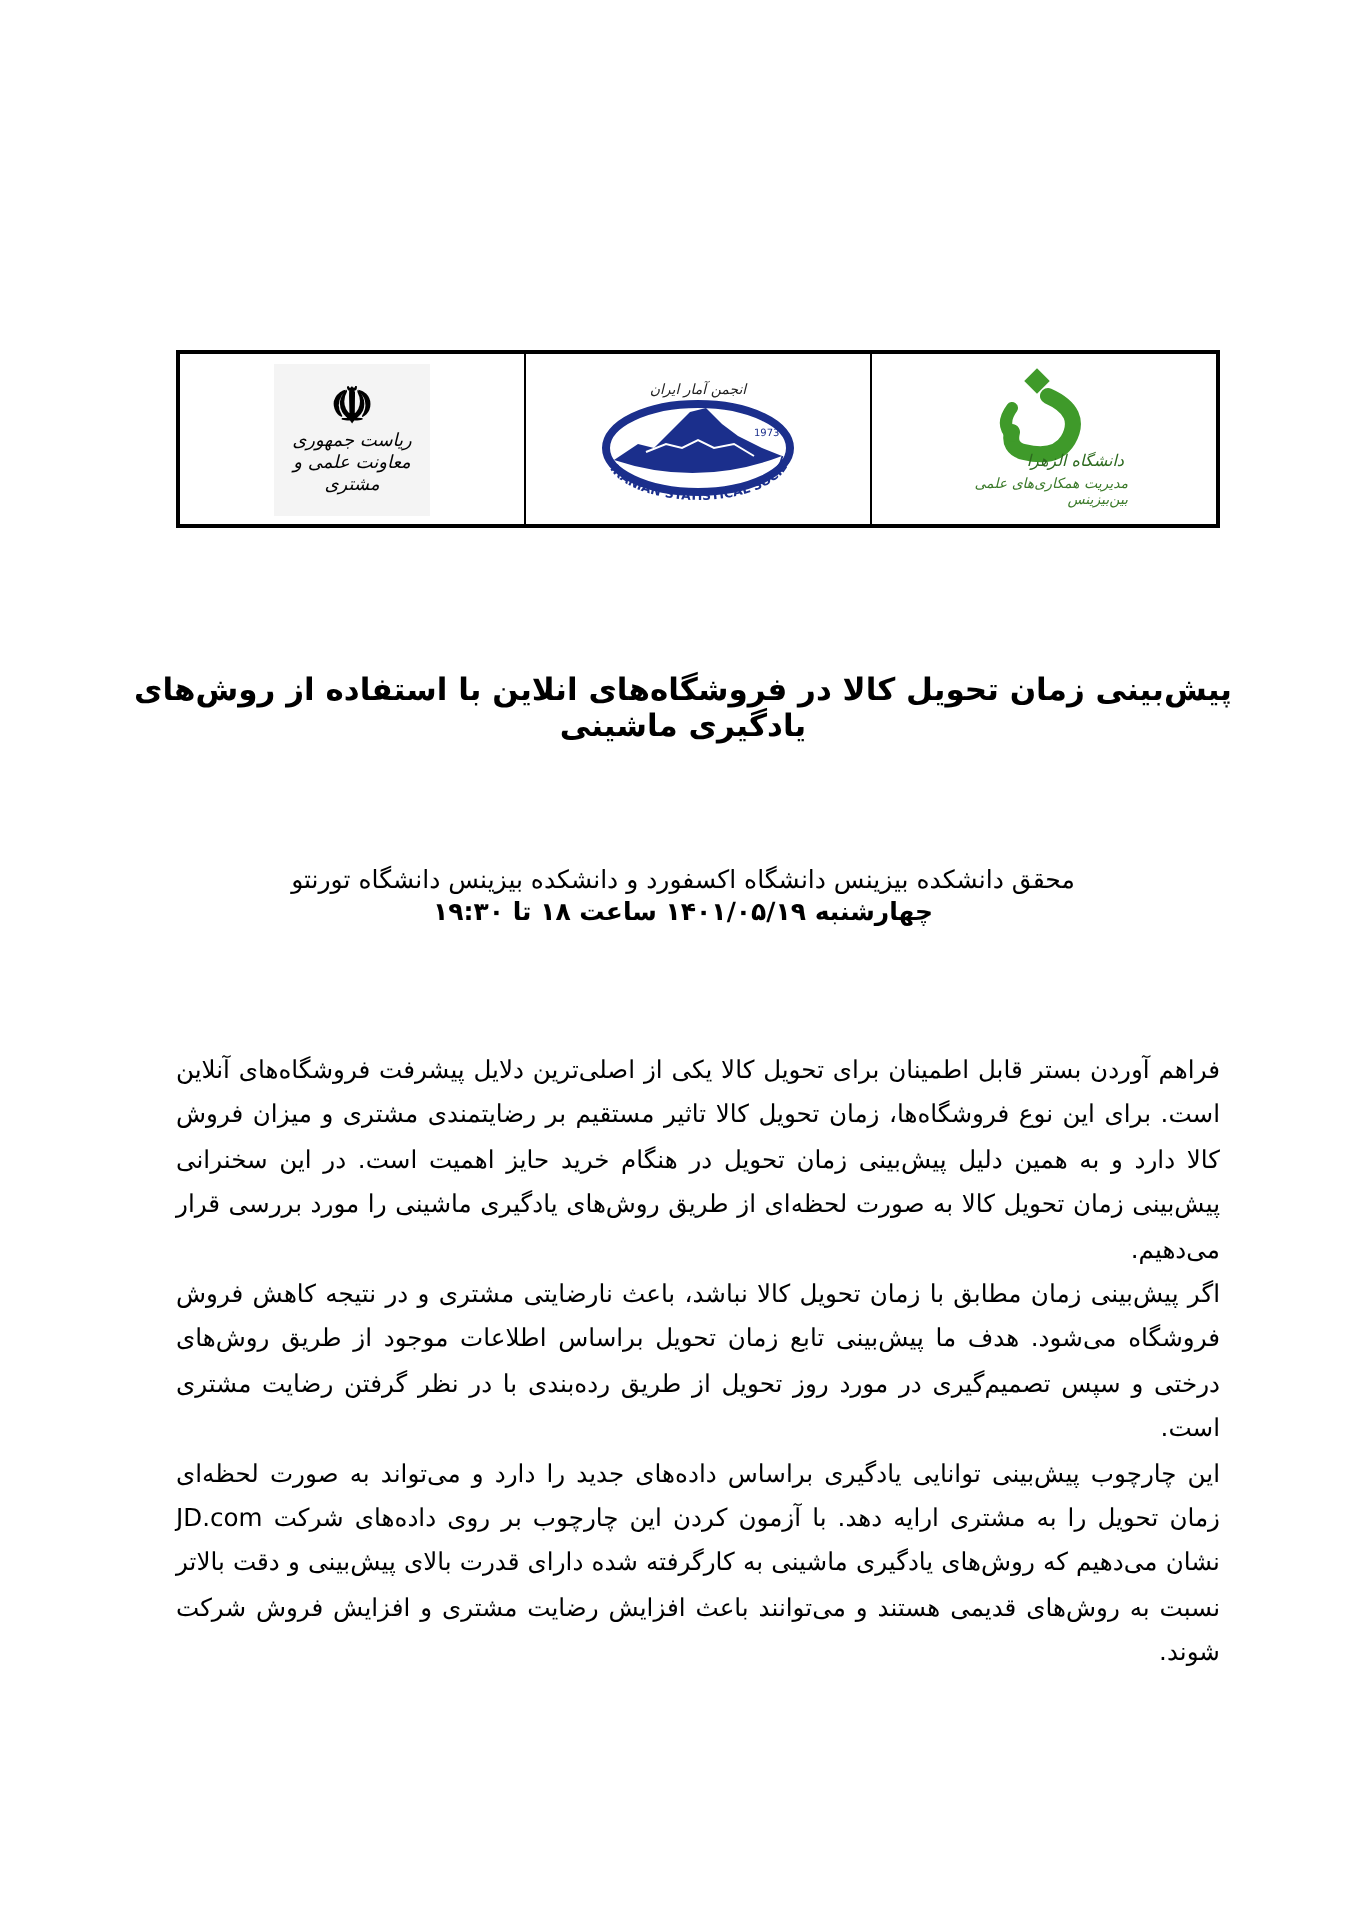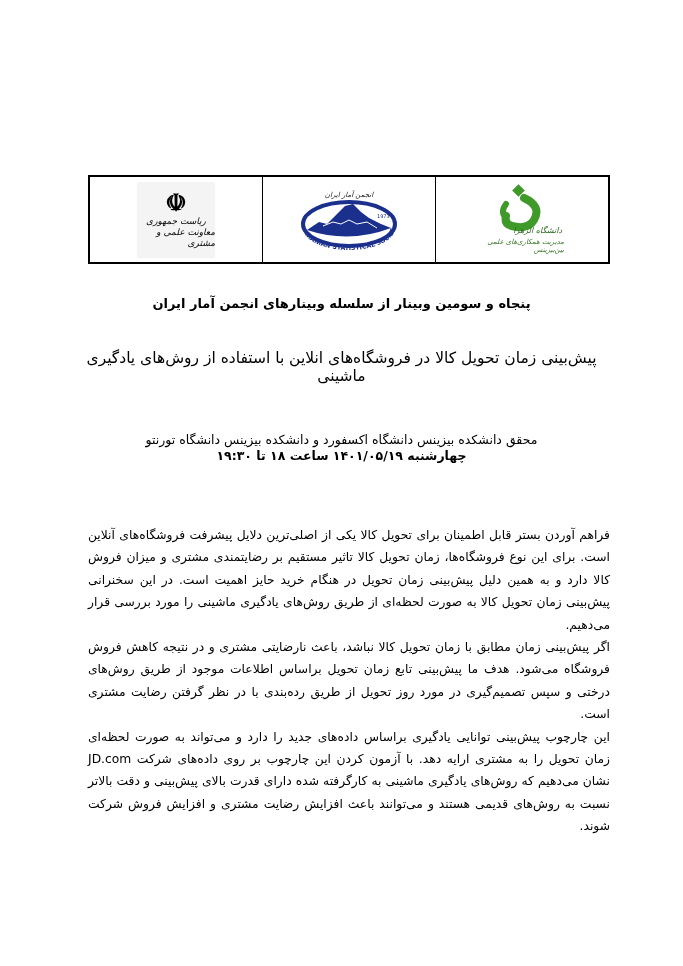--- a/index.html
+++ b/index.html
@@ -9,37 +9,37 @@
     .logo-table {
       position: absolute; left: 88px; top: 175px; width: 522px; height: 89px;
       border: 2px solid #000; box-sizing: border-box; display: flex; flex-direction: row;
     }
     .logo-cell { flex: 1; position: relative; display: flex; align-items: center; justify-content: center; }
     .logo-cell + .logo-cell { border-left: 1.5px solid #000; }
 
     
     .presidency { width: 78px; height: 76px; background: #f4f4f4; display: flex; flex-direction: column; align-items: center; justify-content: center; }
     .presidency .emblem { font-family: "DejaVu Serif", serif; font-size: 24px; line-height: 26px; font-weight: bold; }
-    .presidency .ptext { font-family: "DejaVu Serif", serif; font-size: 9px; line-height: 11px; direction: rtl; text-align: right; font-style: italic; }
+    .presidency .ptext { font-family: "DejaVu Serif", serif; font-size: 9px; line-height: 11px; direction: rtl; text-align: center; font-style: italic; }
 
     
     .iss { width: 112px; height: 72px; position: relative; }
     .iss svg { position: absolute; left: 0; top: 0; }
 
     
     .uni { width: 92px; height: 72px; position: relative; }
     .uni svg { position: absolute; left: 0; top: 0; }
     .uni .u1 { position: absolute; right: 6px; top: 42px; font-family: "DejaVu Serif", serif; font-size: 8px; color: #2d6a1f; direction: rtl; font-style: italic; }
     .uni .u2 { position: absolute; right: 4px; top: 54px; font-family: "DejaVu Serif", serif; font-size: 7px; color: #3b7a2a; direction: rtl; font-style: italic; }
 
     .rtl { direction: rtl; unicode-bidi: embed; font-family: "DejaVu Sans", sans-serif; }
     .center { position: absolute; left: 60px; width: 563px; text-align: center; }
 
     .series-title { top: 296px; font-size: 13px; font-weight: bold; }
-    .talk-title { top: 349px; font-size: 15.5px; font-weight: normal; }
+    .talk-title { top: 336px; font-size: 15.5px; font-weight: bold; }
     .speaker { top: 404px; font-size: 12.5px; }
     .affiliation { top: 432px; font-size: 12.5px; }
     .datetime { top: 448px; font-size: 12.5px; font-weight: bold; }
 
     .body {
       position: absolute; left: 88px; top: 524px; width: 522px;
       font-size: 12.3px; line-height: 22.4px; text-align: justify; text-align-last: right;
     }
     .body p { margin: 0; }
   </style>
@@ -82,21 +82,20 @@
           <rect x="38" y="2" width="9" height="9" fill="#3f9a2a" transform="rotate(45 42.5 6.5)"></rect>
           <path d="M 48 14 Q 66 22 58 36 Q 52 46 36 42 Q 28 40 30 32" fill="none" stroke="#3f9a2a" stroke-width="8" stroke-linecap="round"></path>
           <path d="M 30 20 Q 24 28 30 34" fill="none" stroke="#3f9a2a" stroke-width="6" stroke-linecap="round"></path>
         </svg>
         <div class="u1">دانشگاه الزهرا</div>
         <div class="u2">مدیریت همکاری‌های علمی بین‌بیزینس</div>
       </div>
     </div>
   </div>
 
-  <div class="center rtl series-title">پنجاه و سومین وبینار از سلسله وبینارهای انجمن آمار ایران</div>
   <div class="center rtl talk-title">پیش‌بینی زمان تحویل کالا در فروشگاه‌های انلاین با استفاده از روش‌های یادگیری ماشینی</div>
   <div class="center rtl affiliation">محقق دانشکده بیزینس دانشگاه اکسفورد و دانشکده بیزینس دانشگاه تورنتو</div>
   <div class="center rtl datetime">چهارشنبه ۱۴۰۱/۰۵/۱۹ ساعت ۱۸ تا ۱۹:۳۰</div>
 
   <div class="body rtl">
     <p>فراهم آوردن بستر قابل اطمینان برای تحویل کالا یکی از اصلی‌ترین دلایل پیشرفت فروشگاه‌های آنلاین است. برای این نوع فروشگاه‌ها، زمان تحویل کالا تاثیر مستقیم بر رضایتمندی مشتری و میزان فروش کالا دارد و به همین دلیل پیش‌بینی زمان تحویل در هنگام خرید حایز اهمیت است. در این سخنرانی پیش‌بینی زمان تحویل کالا به صورت لحظه‌ای از طریق روش‌های یادگیری ماشینی را مورد بررسی قرار می‌دهیم.</p>
     <p>اگر پیش‌بینی زمان مطابق با زمان تحویل کالا نباشد، باعث نارضایتی مشتری و در نتیجه کاهش فروش فروشگاه می‌شود. هدف ما پیش‌بینی تابع زمان تحویل براساس اطلاعات موجود از طریق روش‌های درختی و سپس تصمیم‌گیری در مورد روز تحویل از طریق رده‌بندی با در نظر گرفتن رضایت مشتری است.</p>
     <p>این چارچوب پیش‌بینی توانایی یادگیری براساس داده‌های جدید را دارد و می‌تواند به صورت لحظه‌ای زمان تحویل را به مشتری ارایه دهد. با آزمون کردن این چارچوب بر روی داده‌های شرکت JD.com نشان می‌دهیم که روش‌های یادگیری ماشینی به کارگرفته شده دارای قدرت بالای پیش‌بینی و دقت بالاتر نسبت به روش‌های قدیمی هستند و می‌توانند باعث افزایش رضایت مشتری و افزایش فروش شرکت شوند.</p>
   </div>
 

